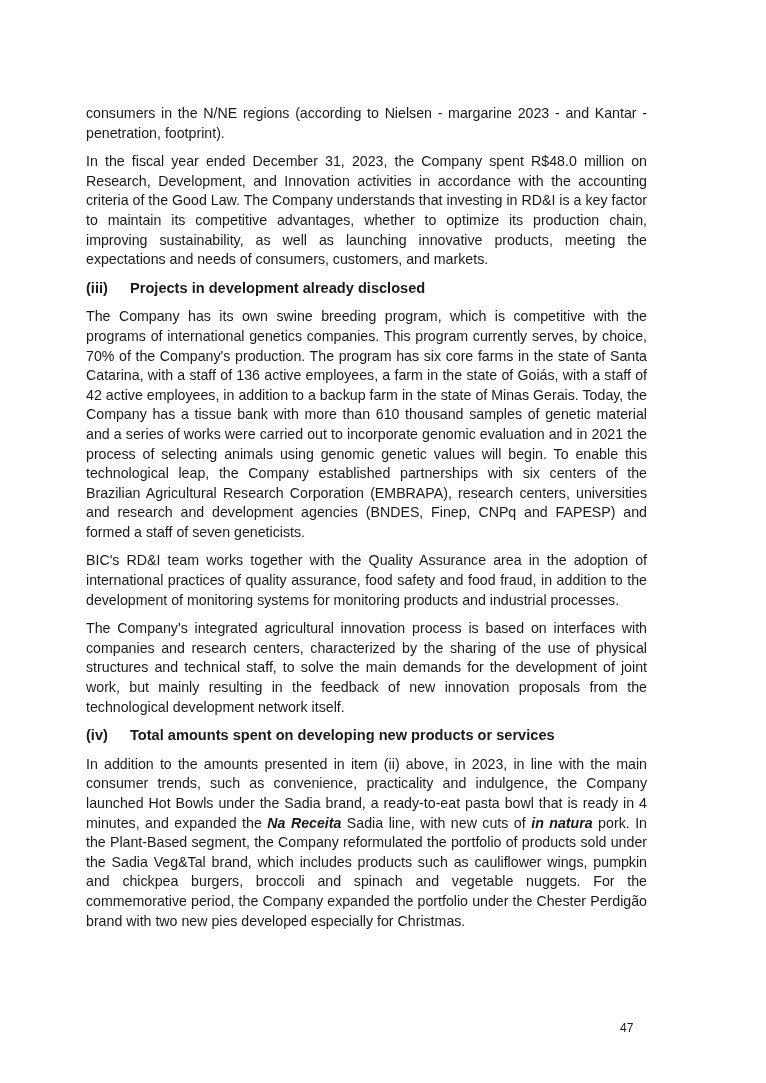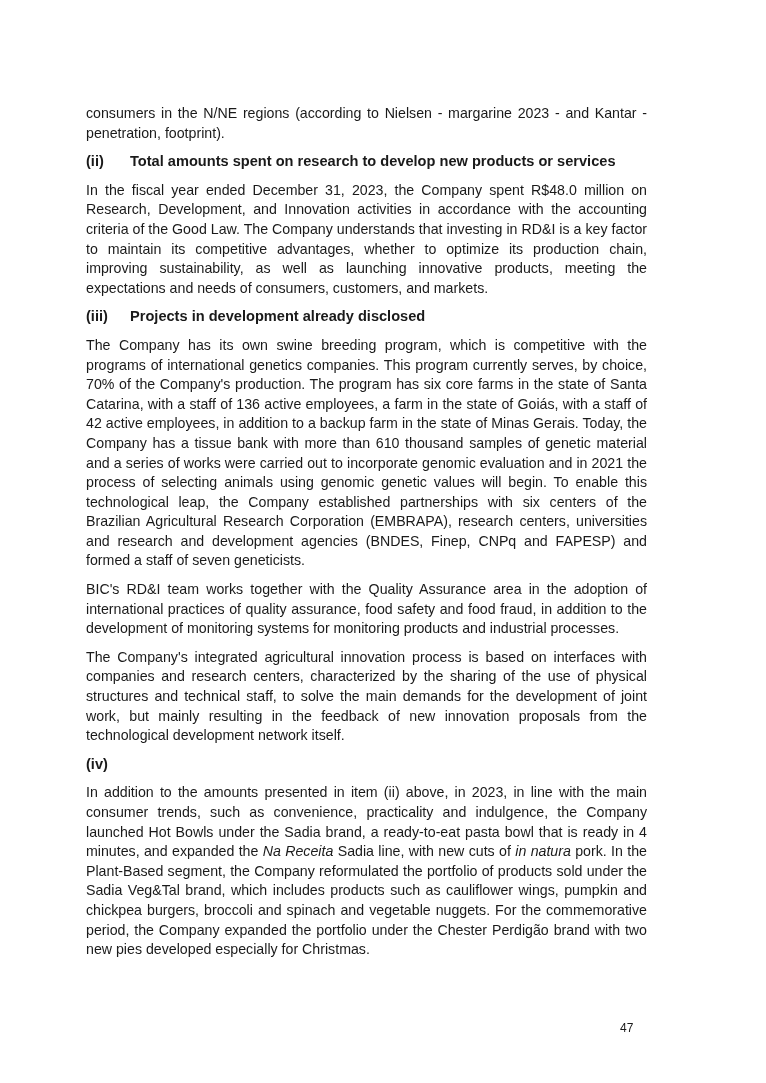--- a/index.html
+++ b/index.html
@@ -31,51 +31,48 @@
       display: flex;
       font-weight: bold;
       font-size: 14.6px;
       line-height: 19.6px;
       margin: 0 0 9px 0;
     }
     .heading .num {
       width: 44px;
       flex: 0 0 44px;
     }
-    em { font-style: italic; }
+    em { font-style: italic; font-weight: bold; }
     .page-number {
       position: absolute;
       left: 620px;
       top: 1021px;
       font-size: 12px;
       color: #1a1a1a;
       text-align: center;
     }
   </style>
 </head>
 <body>
 
 <div class="page">
 
   <p>consumers in the N/NE regions (according to Nielsen - margarine 2023 - and Kantar - penetration, footprint).</p>
 
-  <div class="heading">
-    <span class="num">(ii)</span>
-    <span>Total amounts spent on research to develop new products or services</span>
-  </div>
   <p>In the fiscal year ended December 31, 2023, the Company spent R$48.0 million on Research, Development, and Innovation activities in accordance with the accounting criteria of the Good Law. The Company understands that investing in RD&amp;I is a key factor to maintain its competitive advantages, whether to optimize its production chain, improving sustainability, as well as launching innovative products, meeting the expectations and needs of consumers, customers, and markets.</p>
 
   <div class="heading">
     <span class="num">(iii)</span>
     <span>Projects in development already disclosed</span>
   </div>
   <p>The Company has its own swine breeding program, which is competitive with the programs of international genetics companies. This program currently serves, by choice, 70% of the Company's production. The program has six core farms in the state of Santa Catarina, with a staff of 136 active employees, a farm in the state of Goiás, with a staff of 42 active employees, in addition to a backup farm in the state of Minas Gerais. Today, the Company has a tissue bank with more than 610 thousand samples of genetic material and a series of works were carried out to incorporate genomic evaluation and in 2021 the process of selecting animals using genomic genetic values will begin. To enable this technological leap, the Company established partnerships with six centers of the Brazilian Agricultural Research Corporation (EMBRAPA), research centers, universities and research and development agencies (BNDES, Finep, CNPq and FAPESP) and formed a staff of seven geneticists.</p>
   <p>BIC's RD&amp;I team works together with the Quality Assurance area in the adoption of international practices of quality assurance, food safety and food fraud, in addition to the development of monitoring systems for monitoring products and industrial processes.</p>
   <p>The Company's integrated agricultural innovation process is based on interfaces with companies and research centers, characterized by the sharing of the use of physical structures and technical staff, to solve the main demands for the development of joint work, but mainly resulting in the feedback of new innovation proposals from the technological development network itself.</p>
 
   <div class="heading">
     <span class="num">(iv)</span>
+    <span>Total amounts spent on developing new products or services</span>
   </div>
   <p><span>In addition to the amounts presented in item (ii) above, in 2023, in line with the main consumer trends, such as convenience, practicality and indulgence, the Company launched Hot Bowls under the Sadia brand, a ready-to-eat pasta bowl that is ready in 4 minutes, and expanded the </span><em>Na Receita</em><span> Sadia line, with new cuts of </span><em>in natura</em><span> pork. In the Plant-Based segment, the Company reformulated the portfolio of products sold under the Sadia Veg&amp;Tal brand, which includes products such as cauliflower wings, pumpkin and chickpea burgers, broccoli and spinach and vegetable nuggets. For the commemorative period, the Company expanded the portfolio under the Chester Perdigão brand with two new pies developed especially for Christmas.</span></p>
 
 </div>
 
 <div class="page-number">47</div>
 
 </body></html>

